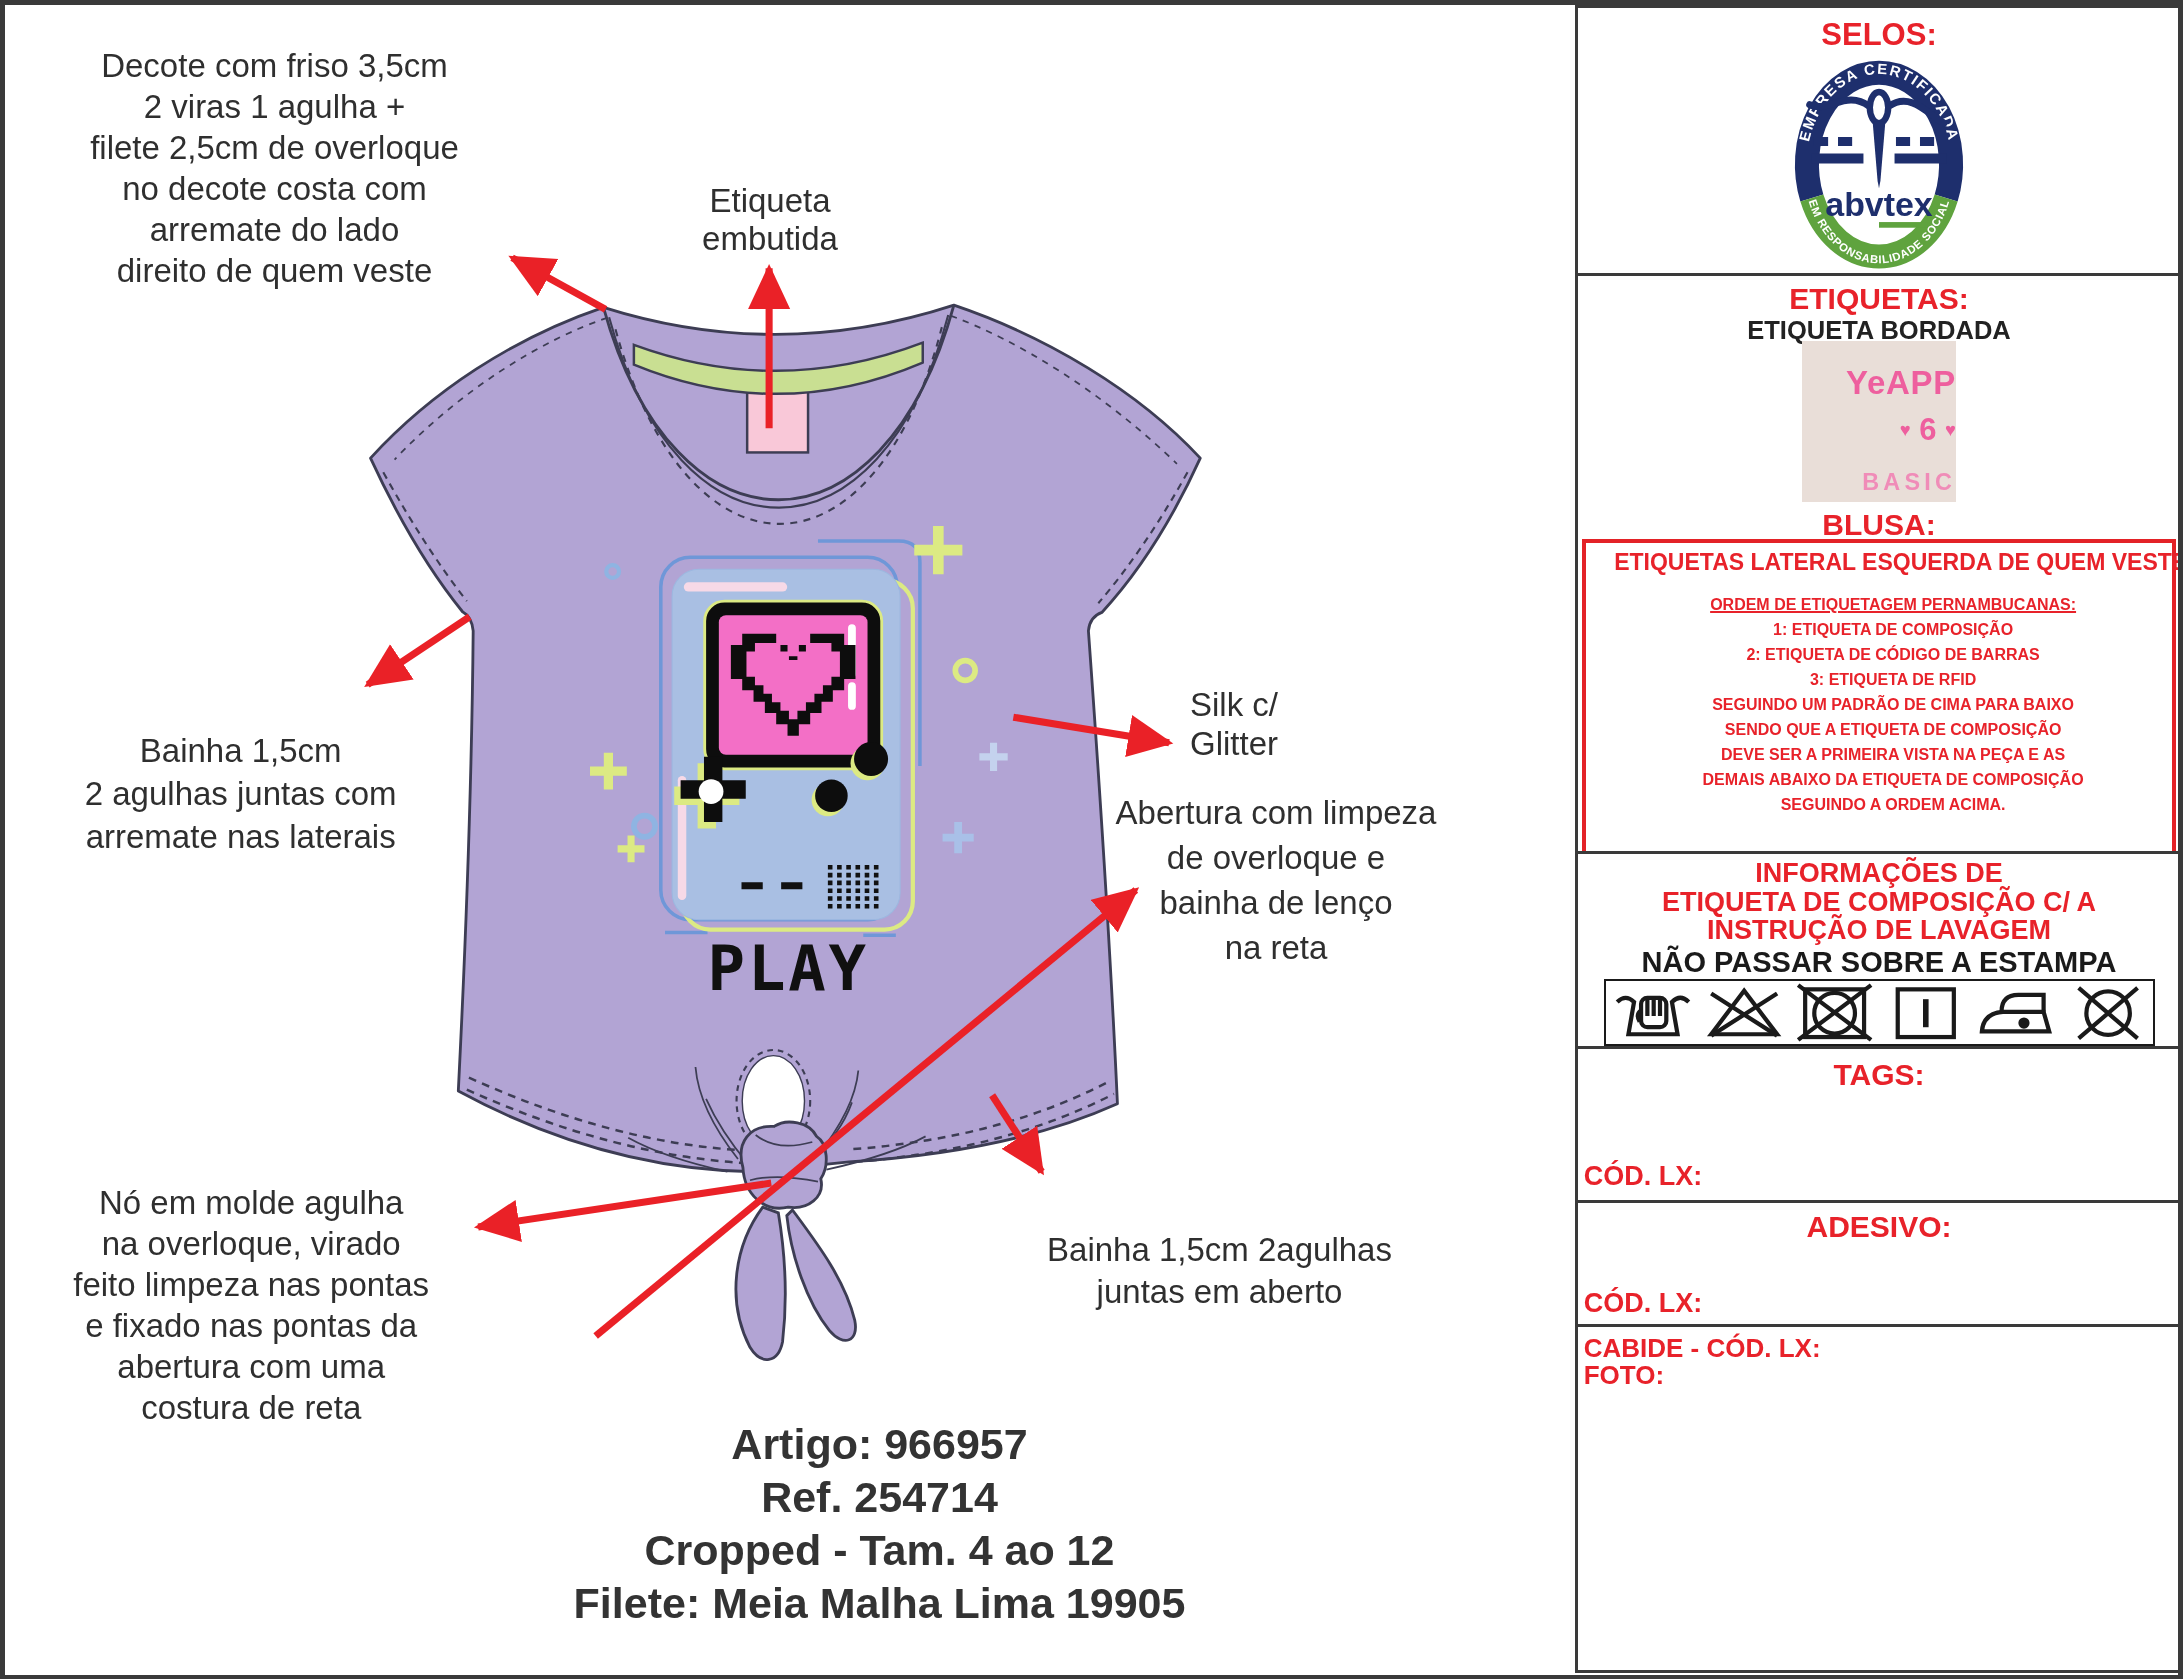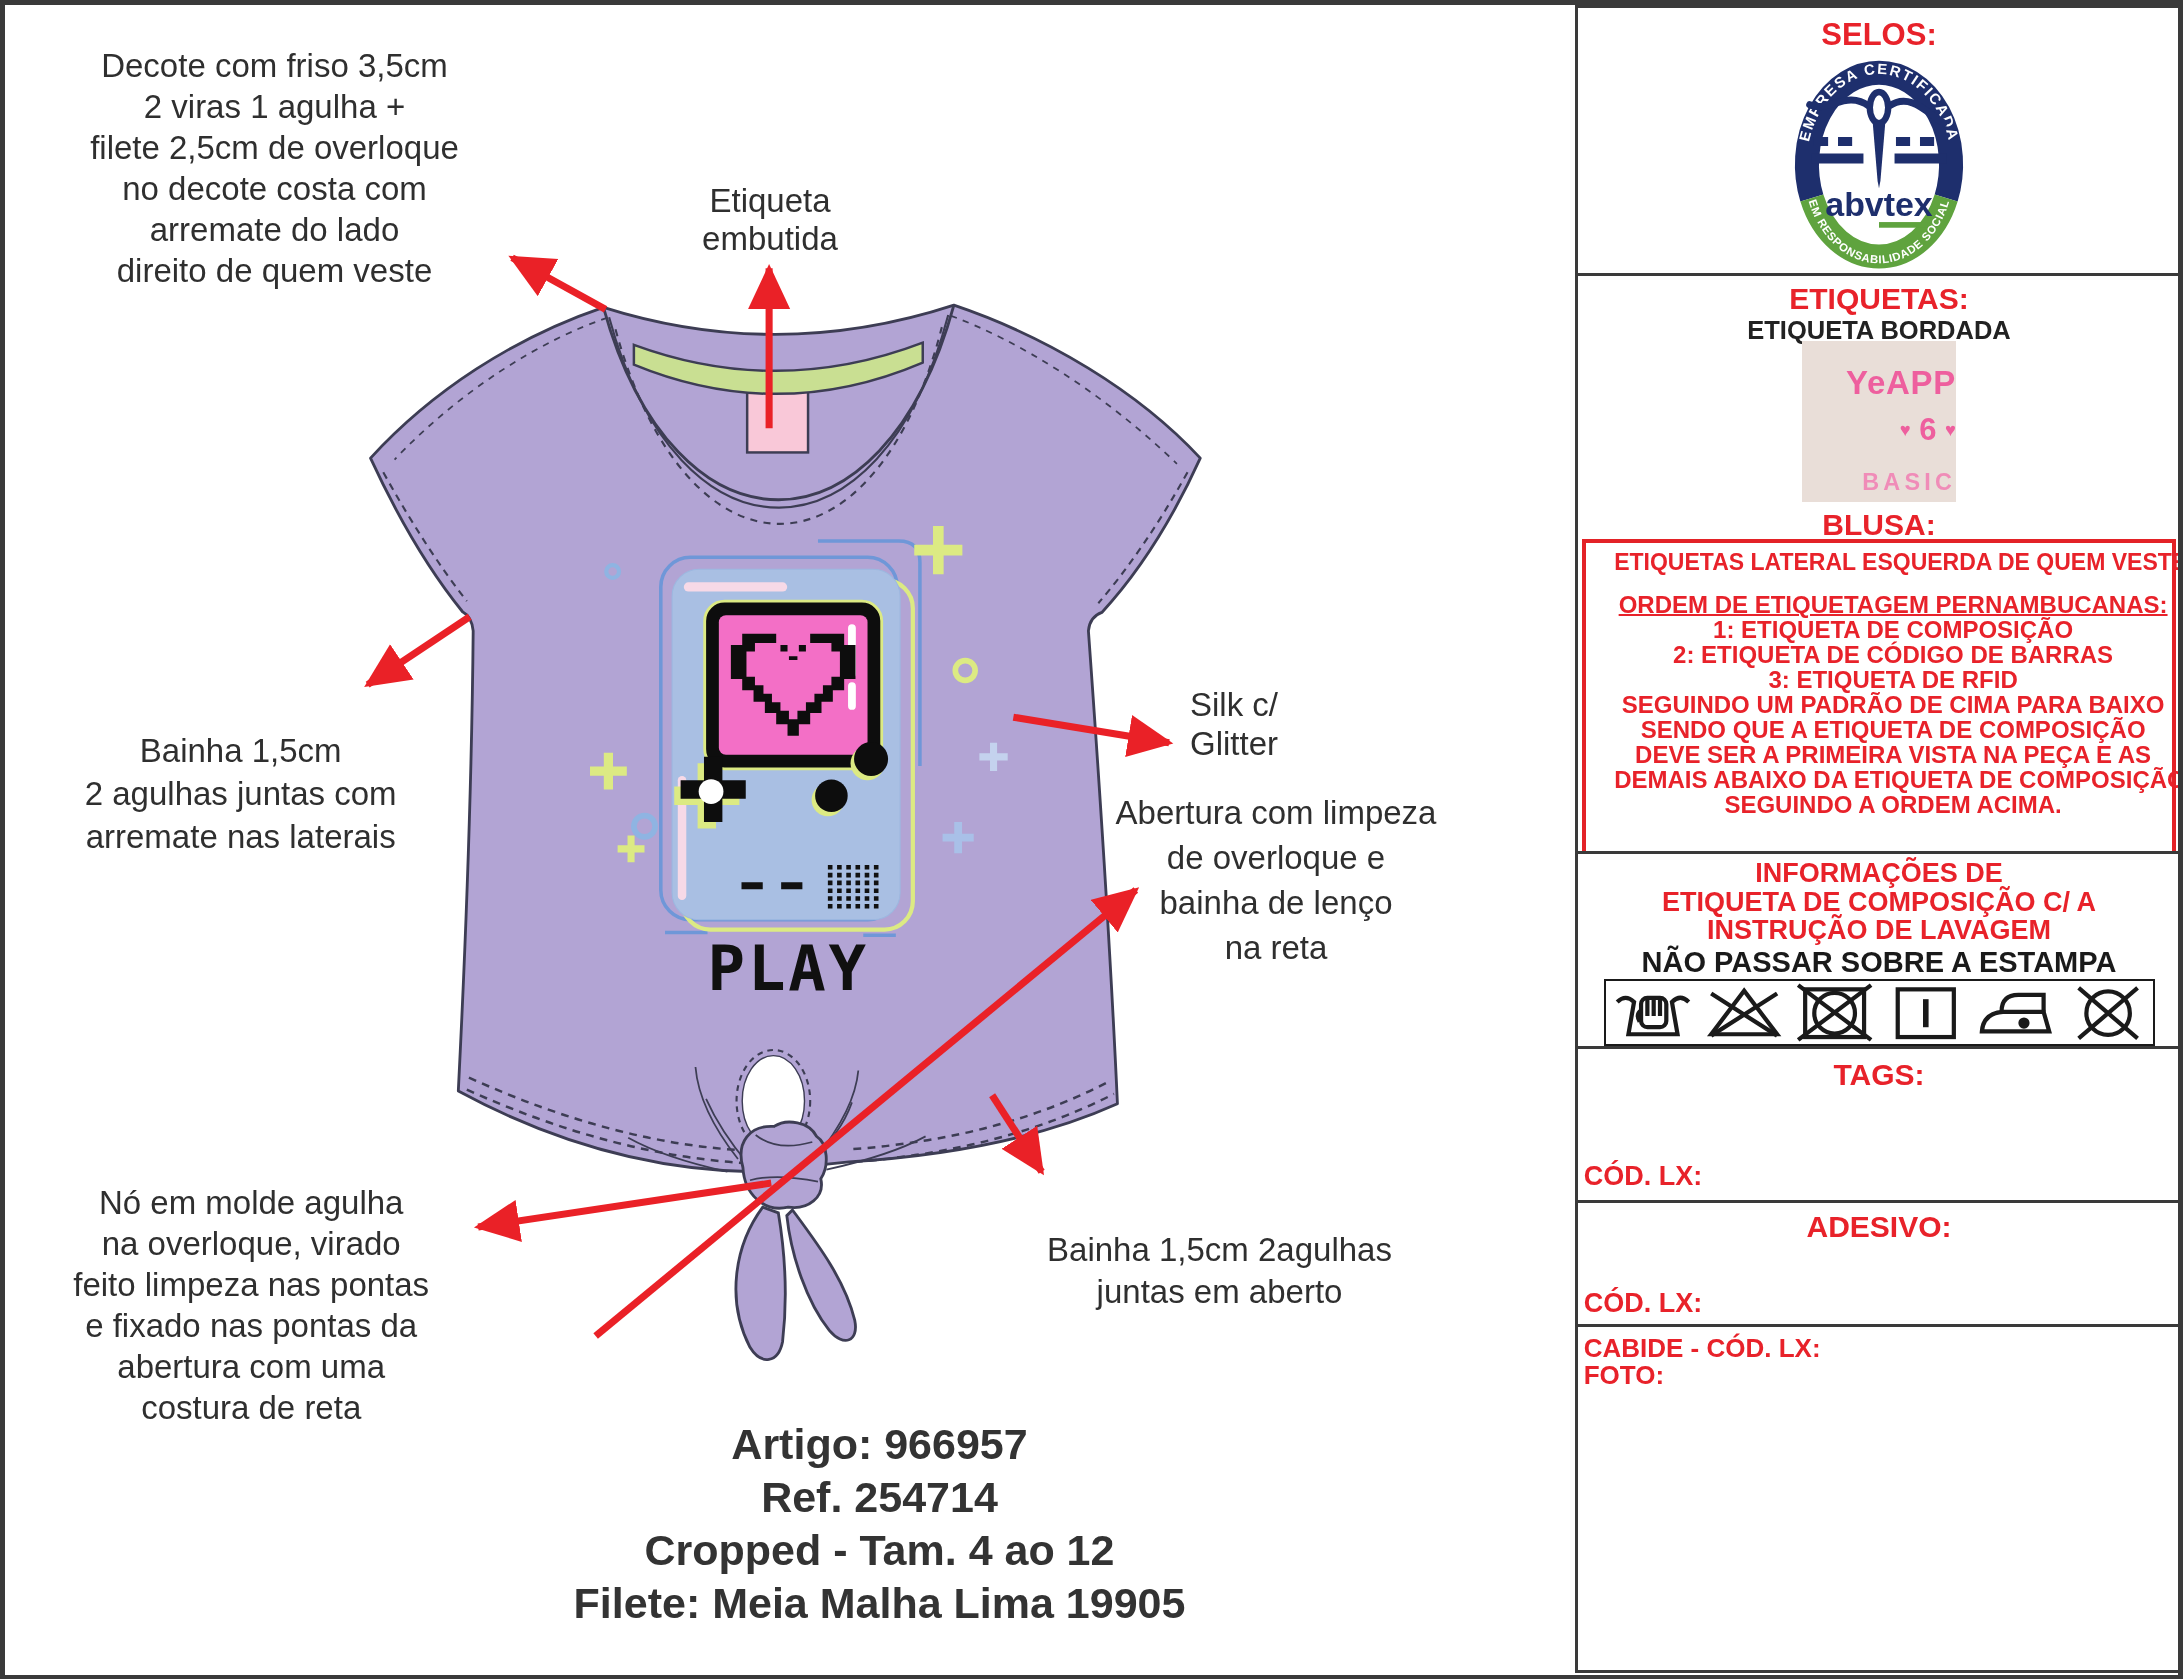--- a/index.html
+++ b/index.html
@@ -11,21 +11,21 @@
   #svg-main{position:absolute;left:0;top:0;z-index:1;}
   .txt{z-index:2;}
   
   #sidebar{position:absolute;left:1570px;top:0;width:608px;height:1668px;z-index:2;}
   .section{position:absolute;left:0;width:100%;background:#fff;border:3.5px solid #3a3a3a;box-sizing:border-box;}
   .sec-title{position:absolute;left:0;width:100%;text-align:center;font-weight:bold;color:#e8222a;
              text-decoration-thickness:2.8px;text-underline-offset:5px;}
   .cod{position:absolute;font-weight:bold;color:#e8222a;font-size:27px;}
   #notice-box{position:absolute;left:4.2px;right:4px;top:263px;height:345px;border:4.2px solid #e32227;
               box-sizing:border-box;text-align:center;padding-top:7px;padding-left:28px;}
-  #notice-box div{font-weight:bold;color:#e8222a;font-size:24px;line-height:25px;white-space:nowrap;}
+  #notice-box div{font-weight:bold;color:#e8222a;font-size:16px;line-height:25px;white-space:nowrap;}
   #notice-box .n0{font-size:23px;margin-bottom:17px;}
   #notice-box .nu{text-decoration:underline;text-decoration-thickness:2.1px;}
   #swatch{position:absolute;left:50%;transform:translateX(-50%);top:65px;width:154px;height:161px;
           background:#e9ded8;text-align:right;}
   #swatch .brand{margin-top:23px;font-size:33px;font-weight:bold;color:#ee5f9e;letter-spacing:0.7px;}
   #swatch .mid{margin-top:10px;font-size:31px;font-weight:bold;color:#ee5f9e;}
   #swatch .mid .h{font-size:18.4px;vertical-align:4.2px;}
   #swatch .basic{margin-top:21px;font-size:23.4px;font-weight:bold;color:#f08cb8;letter-spacing:4.2px;}
   #icons-box{position:absolute;left:25.5px;right:25.5px;top:125px;height:67px;border:2.8px solid #1a1a1a;box-sizing:border-box;}
   

